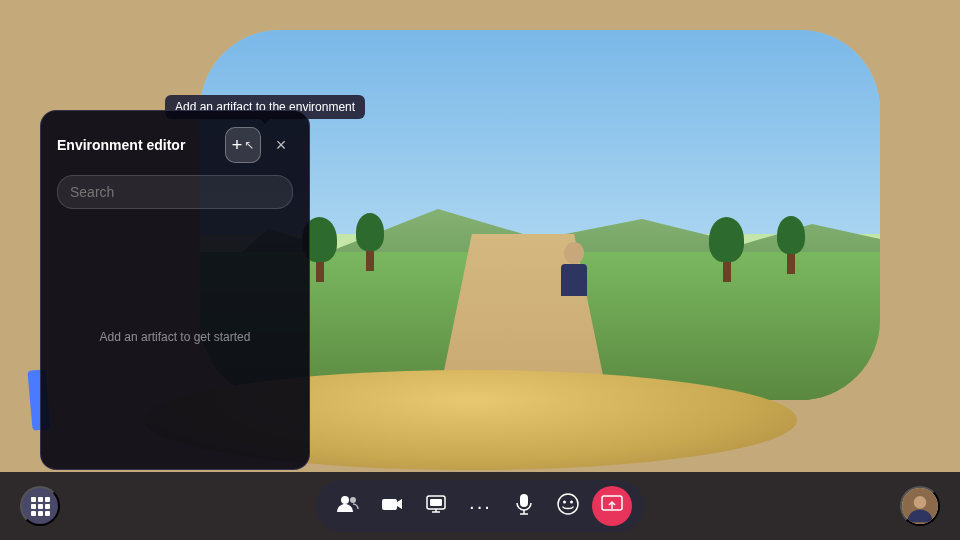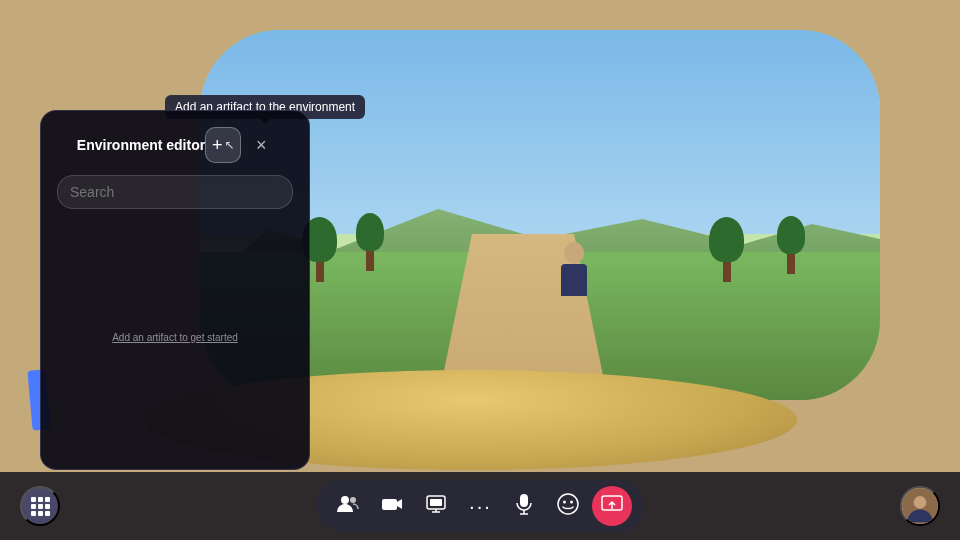--- a/index.html
+++ b/index.html
@@ -225,21 +225,21 @@
       border: 1px solid rgba(80, 80, 120, 0.5);
       padding: 16px;
       display: flex;
       flex-direction: column;
       gap: 12px;
     }
 
     .panel-header {
       display: flex;
       align-items: center;
-      justify-content: center;
+      justify-content: space-between;
     }
 
     .panel-title {
       color: white;
       font-size: 14px;
       font-weight: 600;
     }
 
     .panel-actions {
       display: flex;
@@ -284,23 +284,22 @@
       font-size: 14px;
       outline: none;
     }
 
     .panel-empty {
       flex: 1;
       display: flex;
       align-items: center;
       justify-content: center;
       color: rgba(255,255,255,0.5);
-      font-size: 10px;
+      font-size: 12px;
       text-align: left;
-      text-decoration: underline;
     }
 
     
     .tooltip {
       position: absolute;
       top: 95px;
       left: 165px;
       background: rgba(40, 40, 60, 0.95);
       color: white;
       font-size: 12px;

